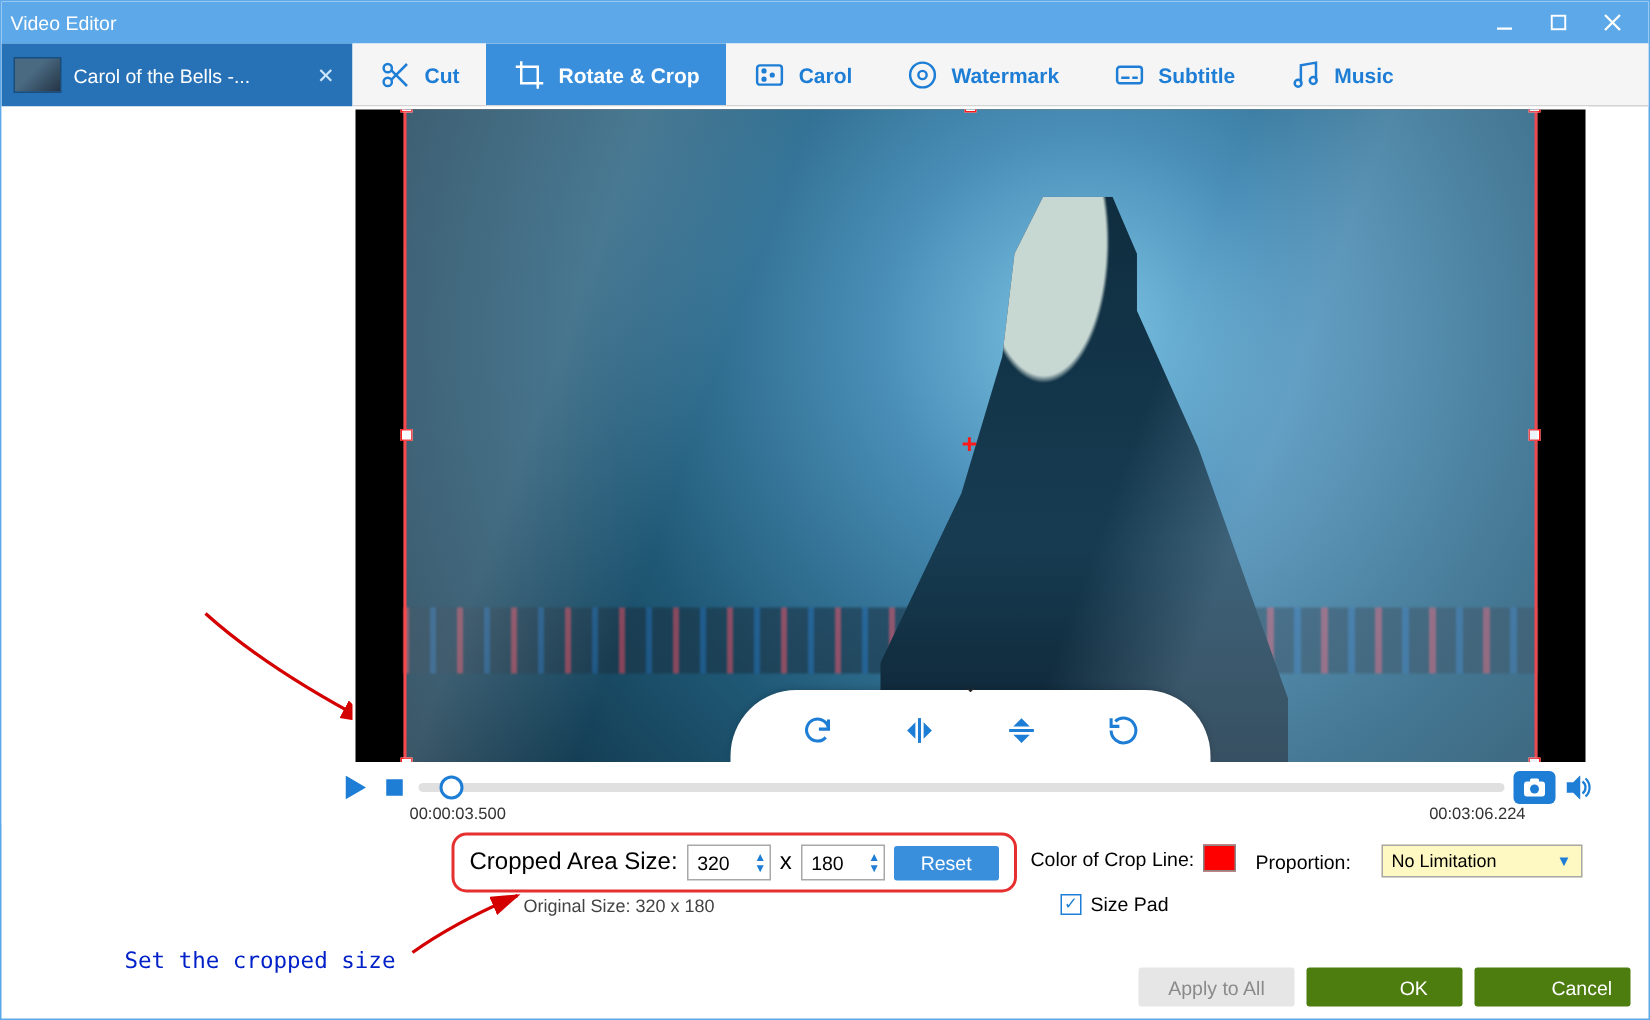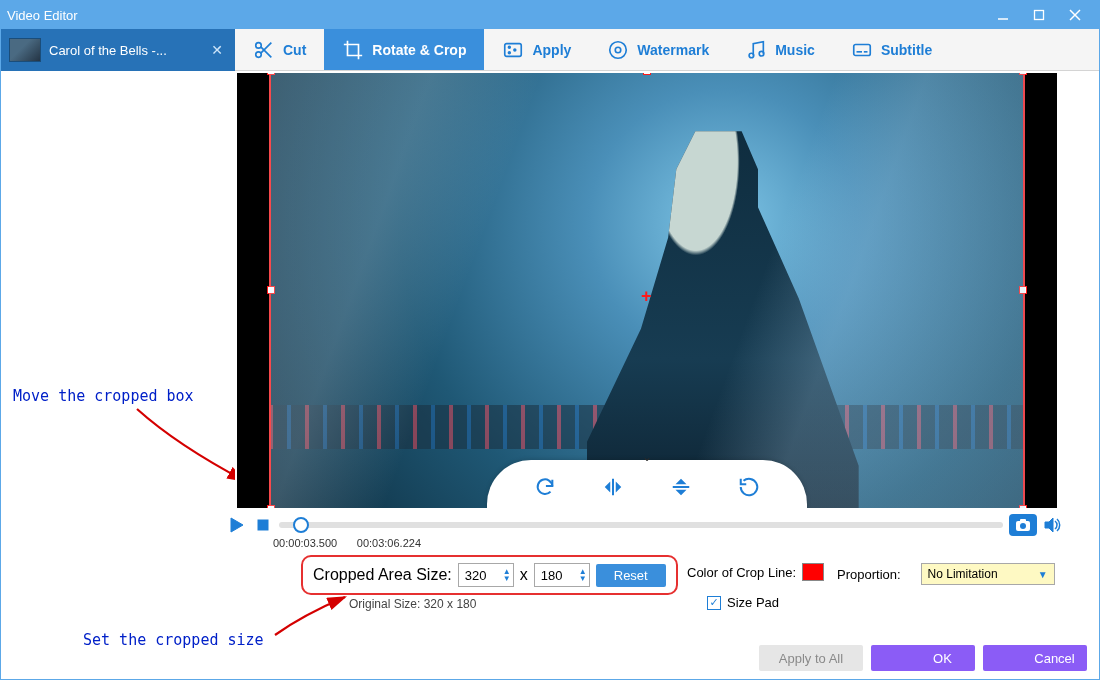--- a/index.html
+++ b/index.html
@@ -65,21 +65,21 @@
   .color-swatch { width: 22px; height: 18px; background: #ff0000; border: 1px solid #888; display:inline-block; }
   .prop { position: absolute; left: 836px; top: 14px; font-size: 13px; display:flex;align-items:center;gap:20px; }
   .dropdown { width: 134px; height: 22px; border: 1px solid #a8a8a8; display:flex;align-items:center;justify-content:space-between;padding:0 6px;font-size:12px;background:#fef9c3;cursor:pointer; }
   .dropdown .dd-caret{color:#1e7ed6;font-size:10px}
   .autopad { position:absolute; left:706px; top:46px; font-size:13px; display:flex;align-items:center;gap:6px; }
   .chk { width:14px;height:14px;border:1px solid #1e7ed6;display:inline-flex;align-items:center;justify-content:center;color:#1e7ed6;font-size:11px; }
 
   .footer { position: absolute; right: 12px; bottom: 8px; display: flex; gap: 8px; }
   .fbtn { width: 104px; height: 26px; border-radius: 2px; font-size: 13px; display:flex;align-items:center;justify-content:center;cursor:pointer;margin-top:17px; }
   .fbtn.apply { background: #e6e6e6; color: #8a8a8a; }
-  .fbtn.ok, .fbtn.cancel { background: #8b5cf6; color: #fff; padding-left: 39px; }
+  .fbtn.ok, .fbtn.cancel { background: #4d7c0f; color: #fff; padding-left: 39px; }
 
   .annot { color: #0020c8; font-family: Consolas, monospace; font-size: 15px; position: absolute; }
   .arrow-red { position:absolute; }
 </style>
 </head>
 <body>
 
 <div class="titlebar">
   <span class="title">Video Editor</span>
   <div class="win-btns">
@@ -131,57 +131,56 @@
     </div>
     <div class="tab">
       <span class="ticon">
           <svg viewBox="0 0 24 24" stroke-width="1.8">
             <rect x="3" y="5" width="18" height="14" rx="2"></rect>
             <circle cx="8" cy="9" r="1"></circle>
             <circle cx="8" cy="15" r="1"></circle>
             <circle cx="14" cy="12" r="1"></circle>
           </svg>
         </span>
-      <span>Apply</span>
+      <span>Carol</span>
     </div>
     <div class="tab">
       <span class="ticon">
           <svg viewBox="0 0 24 24" stroke-width="1.8">
             <circle cx="12" cy="12" r="9"></circle>
             <circle cx="12" cy="12" r="3"></circle>
           </svg>
         </span>
       <span>Watermark</span>
+    </div>
+    <div class="tab">
+      <span class="ticon">
+          <svg viewBox="0 0 24 24" stroke-width="1.8">
+            <rect x="3" y="6" width="18" height="12" rx="2"></rect>
+            <line x1="6" y1="14" x2="12" y2="14"></line>
+            <line x1="14" y1="14" x2="18" y2="14"></line>
+          </svg>
+        </span>
+      <span>Subtitle</span>
     </div>
     <div class="tab">
       <span class="ticon">
           <svg viewBox="0 0 24 24" stroke-width="1.8">
             <path d="M9 18V5l11-2v13"></path>
             <circle cx="7" cy="18" r="2.5"></circle>
             <circle cx="18" cy="16" r="2.5"></circle>
           </svg>
         </span>
       <span>Music</span>
     </div>
-    <div class="tab">
-      <span class="ticon">
-          <svg viewBox="0 0 24 24" stroke-width="1.8">
-            <rect x="3" y="6" width="18" height="12" rx="2"></rect>
-            <line x1="6" y1="14" x2="12" y2="14"></line>
-            <line x1="14" y1="14" x2="18" y2="14"></line>
-          </svg>
-        </span>
-      <span>Subtitle</span>
-    </div>
   </div>
 </div>
 
 <div class="main">
   <div class="sidebar">
-    <div class="annot" style="left:12px;top:316px;">Move the cropped box</div>
     <svg class="arrow-red" style="left:132px;top:332px;" width="130" height="90">
       <defs>
           <marker id="ah1" markerWidth="10" markerHeight="10" refX="8" refY="3" orient="auto">
             <path d="M0,0 L0,6 L9,3 z" fill="#d40000"></path>
           </marker>
         </defs>
       <path d="M4 6 Q 44 42, 112 78" stroke="#d40000" stroke-width="2.2" fill="none" marker-end="url(#ah1)"></path>
     </svg>
   </div>
 
@@ -252,21 +251,21 @@
           </svg>
         </div>
       <div class="pbtn vol-btn">
           <svg width="18" height="16" viewBox="0 0 18 16">
             <polygon points="1,5 5,5 9,1 9,15 5,11 1,11"></polygon>
             <path d="M11 4a5 5 0 0 1 0 8" fill="none" stroke="#1e7ed6" stroke-width="1.5"></path>
             <path d="M13 2a8 8 0 0 1 0 12" fill="none" stroke="#1e7ed6" stroke-width="1.5"></path>
           </svg>
         </div>
     </div>
-    <div style="width:840px;display:flex;margin-top:-4px;">
+    <div style="width:840px;display:flex;justify-content:space-between;margin-top:-4px;">
       <span class="time" style="margin-left:46px">00:00:03.500</span>
       <span class="time" style="text-align:right;margin-right:50px">00:03:06.224</span>
     </div>
 
   </div>
 </div>
 
 <div class="controls">
   <div class="crop-wrap">
     <span>Cropped Area Size:</span>

